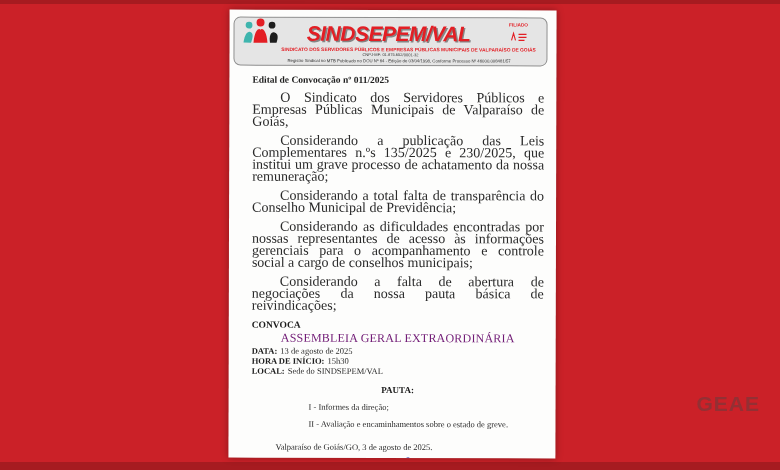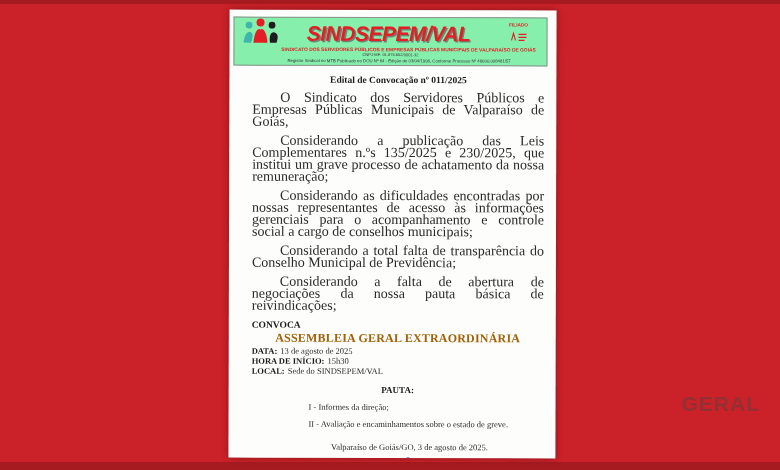--- a/index.html
+++ b/index.html
@@ -15,22 +15,22 @@
     font-family:"Liberation Sans",sans-serif;font-weight:bold;
     font-size:21px;letter-spacing:1px;color:rgba(70,70,70,.42);
   }
   .page{
     position:absolute;left:229px;top:10px;width:327px;height:448px;
     background:#fdfdfc;box-shadow:0 0 7px rgba(0,0,0,.35);
     transform:rotate(.15deg);overflow:hidden;color:#2a2a2a;
   }
   
   .logo-box{
-    margin:7px 9px 0 4px;height:49px;border:1px solid #8f8f8f;border-radius:0;
-    padding-top:2px;box-sizing:border-box;background:#86efac;
+    margin:7px 9px 0 4px;height:49px;border:1px solid #8f8f8f;border-radius:7px;
+    padding-top:2px;box-sizing:border-box;background:#e5e5e5;
   }
   .logo-row{display:flex;align-items:center;height:27px;padding:0 6px;}
   .org-name{
     flex:1;text-align:center;font-family:"Liberation Sans",sans-serif;
     font-style:italic;font-weight:900;font-size:21px;color:#e31e24;
     text-shadow:1.4px 1.4px 0 rgba(100,100,100,.75);
     white-space:nowrap;letter-spacing:-.5px;line-height:1;
   }
   .affiliation{width:44px;text-align:center;line-height:1;}
   .affiliation-label{
@@ -41,40 +41,40 @@
   .org-subtitle{
     font-family:"Liberation Sans",sans-serif;font-weight:bold;color:#e31e24;
     font-size:7px;transform:scale(.70);transform-origin:center top;
   }
   .cnpj-line{font-family:"Liberation Sans",sans-serif;color:#333;
     font-size:6.5px;transform:scale(.62);transform-origin:center top;margin-top:-1px;}
   .registry-line{font-family:"Liberation Sans",sans-serif;color:#333;
     font-size:6.5px;transform:scale(.66);transform-origin:center top;margin-top:-1px;}
   
   .content{padding:0 12px 0 23px;}
-  .doc-title{margin-top:9px;text-align:center;font-weight:bold;font-size:9.5px;color:#1c1c1c;}
+  .doc-title{margin-top:9px;font-weight:bold;font-size:9.5px;color:#1c1c1c;}
   .para{margin:7px 0 0;text-indent:28px;text-align:justify;font-size:14px;line-height:12px;}
   .convoca{margin-top:8px;font-weight:bold;font-size:9.5px;color:#1c1c1c;}
-  .assembly{margin-top:1px;text-align:center;font-weight:bold;font-size:12px;letter-spacing:.2px;color:#a16207;}
+  .assembly{margin-top:1px;text-align:center;font-weight:normal;font-size:12px;letter-spacing:.2px;color:#701a75;}
   .detail-line{margin-top:0;font-size:8.5px;}
   .detail-line:first-of-type{margin-top:11px;}
   .detail-label{font-weight:bold;color:#1c1c1c;margin-right:3px;}
   .pauta{margin-top:9px;text-align:center;font-weight:bold;font-size:9px;color:#1c1c1c;}
   .pauta-item{margin:7px 0 0 33px;font-size:8.5px;padding-left:24px;}
-  .dateline{margin:13px 0 0 24px;font-size:8.5px;text-align:center;}
+  .dateline{margin:13px 0 0 24px;font-size:8.5px;}
   .sig-area{margin-top:2px;text-align:center;}
   .sig-svg{display:block;margin:0 auto -16px;position:relative;z-index:2;}
   .sig-line{font-weight:bold;font-size:7.6px;line-height:9px;color:#1c1c1c;}
 </style>
 </head>
 <body>
 
 <div class="band-top"></div>
 <div class="band-bottom"></div>
-<div class="watermark">GERAL</div>
+<div class="watermark">GEAE</div>
 
 <div class="page">
 
   <div class="logo-box">
     <div class="logo-row">
       <span>
         <svg width="40" height="27" viewBox="0 0 40 27">
           <circle cx="8.5" cy="7.5" r="3.4" fill="#3fb5ae"></circle>
           <path d="M3 25 C4 16 8 12 11 15 C13 17 12 21 10.5 25 Z" fill="#3fb5ae"></path>
           <circle cx="20" cy="4.8" r="4" fill="#e31e24"></circle>
@@ -96,22 +96,22 @@
     <div class="tiny-line org-subtitle">SINDICATO DOS SERVIDORES PÚBLICOS E EMPRESAS PÚBLICAS MUNICIPAIS DE VALPARAÍSO DE GOIÁS</div>
     <div class="tiny-line cnpj-line">CNPJ-MF: 01.875.652/0001-32</div>
     <div class="tiny-line registry-line">Registro Sindical no MTB Publicado no DOU Nº 64 - Edição de 03/04/1998, Conforme Processo Nº 46000.008481/57</div>
   </div>
 
   <div class="content">
     <div class="doc-title">Edital de Convocação nº 011/2025</div>
 
     <p class="para">O Sindicato dos Servidores Públicos e Empresas Públicas Municipais de Valparaíso de Goiás,</p>
     <p class="para">Considerando a publicação das Leis Complementares n.ºs 135/2025 e 230/2025, que institui um grave processo de achatamento da nossa remuneração;</p>
+    <p class="para">Considerando a total falta de transparência do Conselho Municipal de Previdência;</p>
     <p class="para">Considerando as dificuldades encontradas por nossas representantes de acesso às informações gerenciais para o acompanhamento e controle social a cargo de conselhos municipais;</p>
-    <p class="para">Considerando a total falta de transparência do Conselho Municipal de Previdência;</p>
     <p class="para">Considerando a falta de abertura de negociações da nossa pauta básica de reivindicações;</p>
 
     <div class="convoca">CONVOCA</div>
     <div class="assembly">ASSEMBLEIA GERAL EXTRAORDINÁRIA</div>
 
     <div class="detail-line">
       <span class="detail-label">DATA:</span><span>13 de agosto de 2025</span>
     </div>
     <div class="detail-line">
       <span class="detail-label">HORA DE INÍCIO:</span><span>15h30</span>

